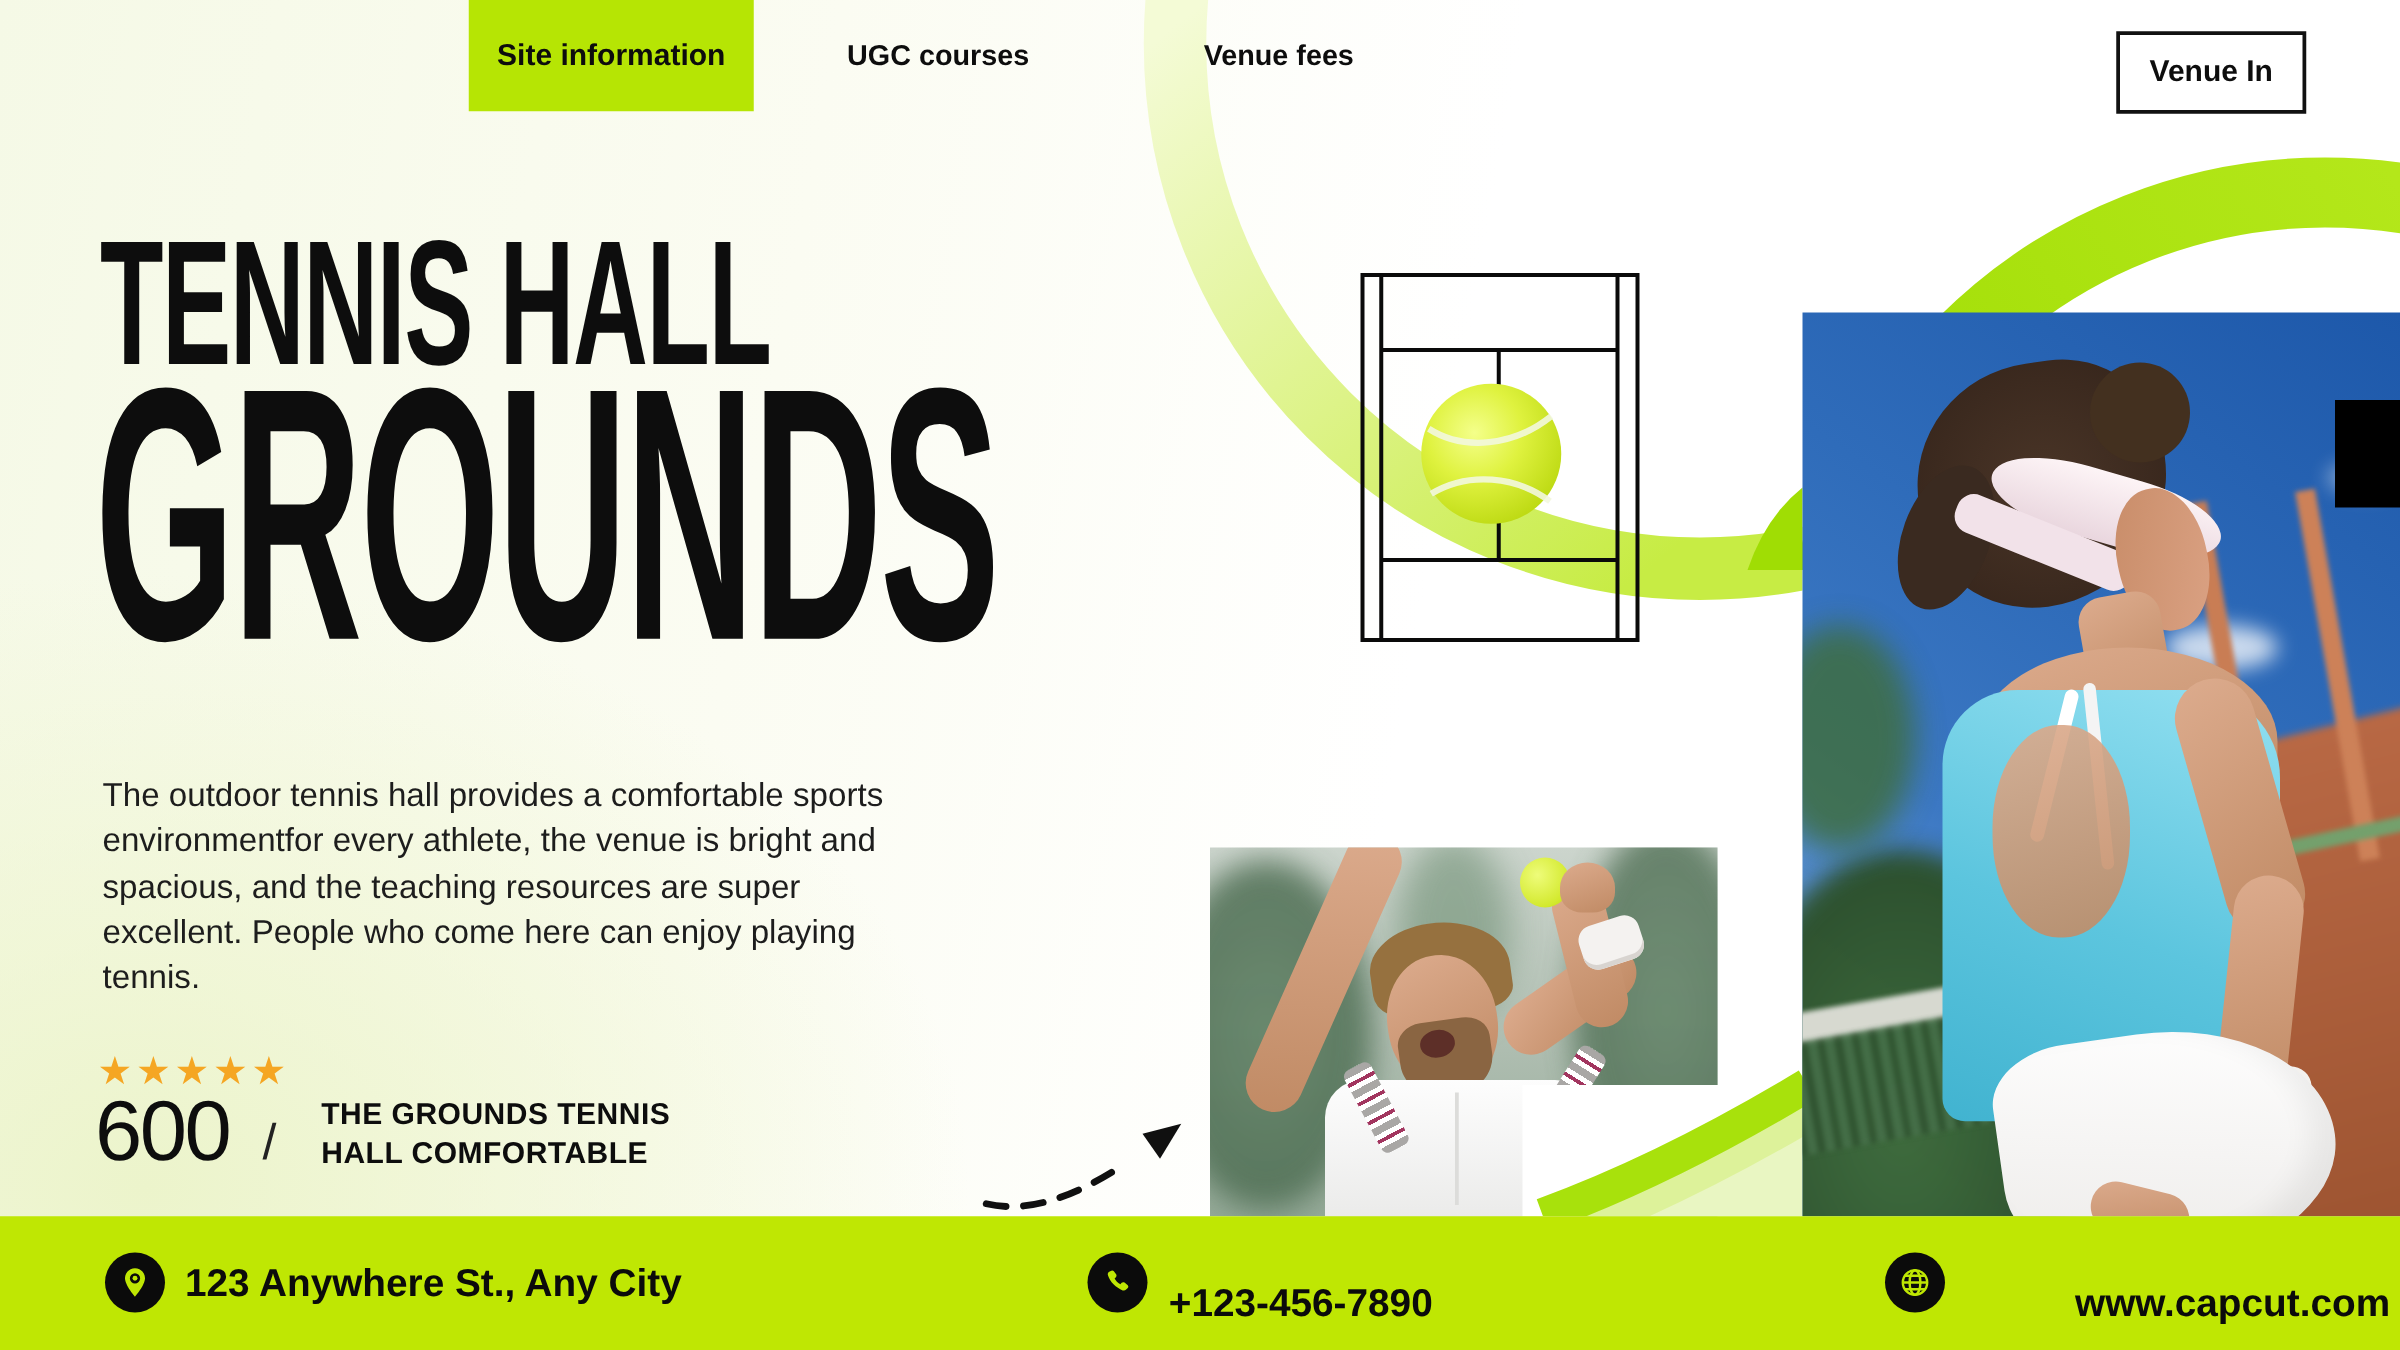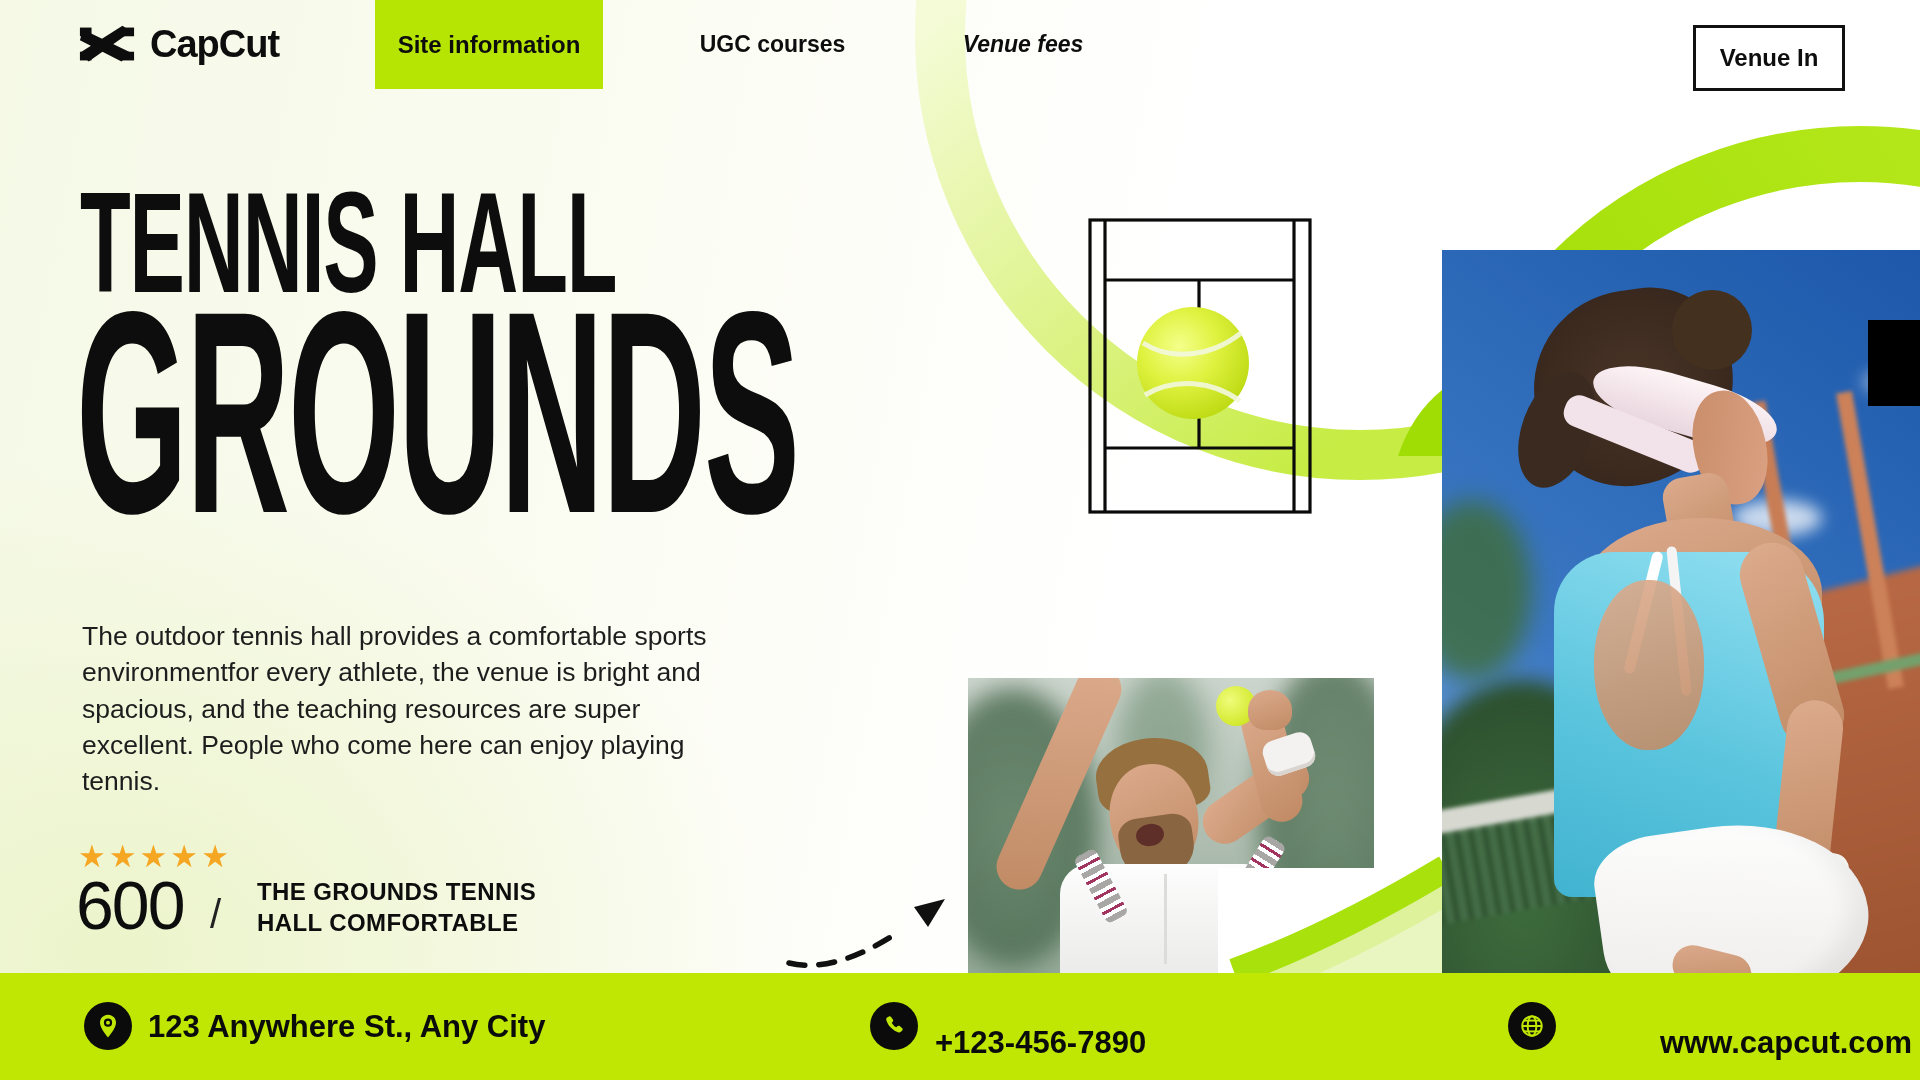--- a/index.html
+++ b/index.html
@@ -8,22 +8,22 @@
     background:
       radial-gradient(1100px 820px at 6% 88%, #ecf4cb 0%, rgba(255,255,255,0) 60%),
       linear-gradient(100deg,#f5f9e6 0%,#fbfcf2 32%,#ffffff 58%,#ffffff 100%);}
   .abs{position:absolute;}
   svg{display:block;}
 
   
   .nav-tab{left:375px;top:0;width:228px;height:89px;background:#b6e504;z-index:30;
     display:flex;align-items:center;justify-content:center;font-size:24px;font-weight:bold;cursor:pointer;}
   .nav-link{top:0;height:88px;line-height:88px;font-size:23px;font-weight:bold;z-index:30;text-align:center;cursor:pointer;}
-  .nav-link.ugc{left:690px;width:165px;}
-  .nav-link.fees{left:943px;width:160px;font-style:italic;}
+  .nav-link.ugc{left:668px;width:165px;}
+  .nav-link.fees{left:943px;width:160px;}
   .brand{left:78px;top:22px;z-index:30;display:flex;align-items:center;gap:14px;}
   .brand-name{font-size:38px;font-weight:bold;letter-spacing:-1px;}
   .signin{left:1693px;top:25px;width:146px;height:60px;background:#ffffff;border:3px solid #111;
     z-index:30;display:flex;align-items:center;justify-content:center;font-size:24px;font-weight:bold;cursor:pointer;}
 
   
   .h1{left:80px;top:172px;z-index:12;font-size:142px;font-weight:bold;line-height:1;
     letter-spacing:-2px;transform:scaleX(.585);transform-origin:left top;white-space:nowrap;}
   .h2{left:76px;top:268px;z-index:12;font-size:288px;font-weight:bold;line-height:1;
     letter-spacing:-4px;transform:scaleX(.50);transform-origin:left top;white-space:nowrap;}
@@ -79,31 +79,20 @@
     </defs>
     <g clip-path="url(#paleClip)">
       <circle cx="1360" cy="35" r="420" fill="none" stroke="url(#paleGrad)" stroke-width="50"></circle>
     </g>
     <g clip-path="url(#brightClip)">
       <circle cx="1860" cy="564" r="410" fill="none" stroke="url(#brightGrad)" stroke-width="56"></circle>
       <path d="M1442,390 Q1412,414 1398,456 L1442,456 Z" fill="url(#brightGrad)"></path>
     </g>
   </svg>
 
-  <div class="abs brand">
-    <svg width="58" height="44" viewBox="0 0 60 44">
-      <path d="M5,7 L55,31 L45,40 L2,18 Z" fill="#0d0d0d"></path>
-      <path d="M55,9 L11,40 L2,31 L46,3 Z" fill="#0d0d0d"></path>
-      <rect x="2" y="5" width="12" height="9" fill="#0d0d0d"></rect>
-      <rect x="46" y="5" width="12" height="9" fill="#0d0d0d"></rect>
-      <rect x="2" y="30" width="12" height="9" fill="#0d0d0d"></rect>
-      <rect x="46" y="30" width="12" height="9" fill="#0d0d0d"></rect>
-    </svg>
-    <span class="brand-name">CapCut</span>
-  </div>
 
   <div class="abs nav-tab">
     <span>Site information</span>
   </div>
   <div class="abs nav-link ugc">
     <span>UGC courses</span>
   </div>
   <div class="abs nav-link fees">
     <span>Venue fees</span>
   </div>

